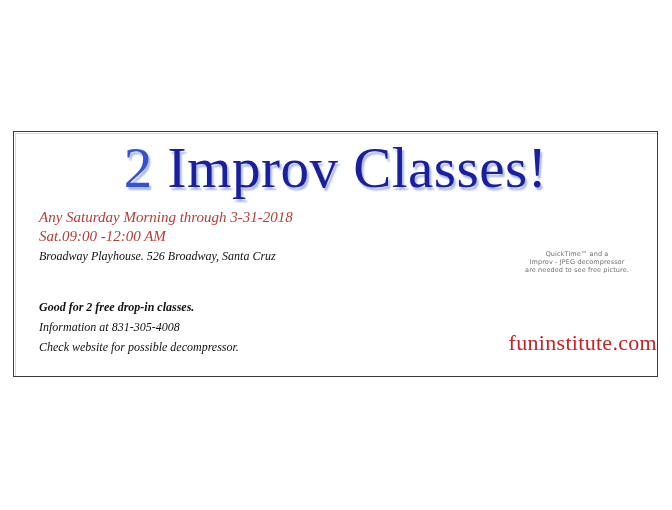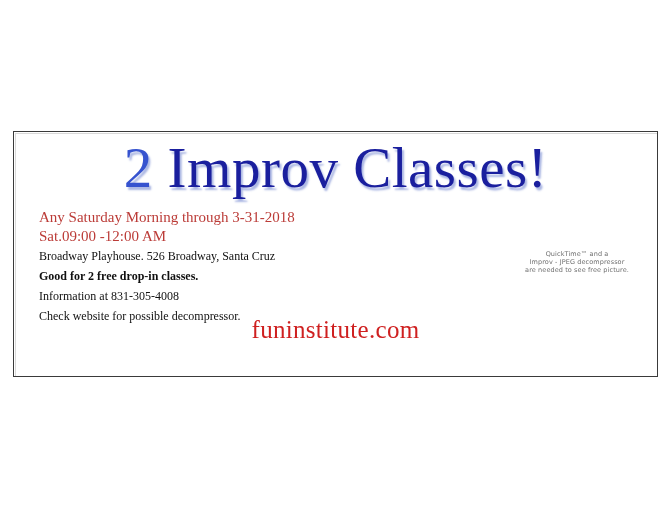--- a/index.html
+++ b/index.html
@@ -59,38 +59,40 @@
     color: #1a1f9e;
     margin-top: 43px;
   }
 
   
   #details {
     position: absolute;
     left: 25px;
     top: 76px;
     width: 430px;
+    font-style: italic;
   }
   .detail-line {
     font-family: "Liberation Serif", "DejaVu Serif", serif;
     white-space: nowrap;
     margin: 0;
   }
   .detail-line.red {
     color: #bb3b37;
     font-size: 15px;
     line-height: 19px;
   }
   .detail-line.black {
     color: #101010;
     font-size: 12px;
     line-height: 20px;
   }
   .detail-line.black.bold {
     font-weight: bold;
+    margin-top: 31px;
   }
 
   
   #quicktime-notice {
     position: absolute;
     left: 487px;
     top: 118px;
     width: 152px;
     text-align: center;
     font-family: "DejaVu Sans", "Liberation Sans", sans-serif;
@@ -99,24 +101,24 @@
     color: #6f6f6f;
     letter-spacing: 0.1px;
   }
   #quicktime-notice div { white-space: nowrap; }
 
   
   #website {
     position: absolute;
     left: 0;
     right: 0;
-    top: 184px;
-    text-align: center;
+    top: 198px;
+    text-align: right;
     font-family: "Liberation Serif", "DejaVu Serif", serif;
-    font-size: 25px;
+    font-size: 22px;
     color: #cf2020;
     letter-spacing: 0.3px;
     white-space: nowrap;
   }
 </style>
 </head>
 <body>
 
 <div id="flyer-box">
 

